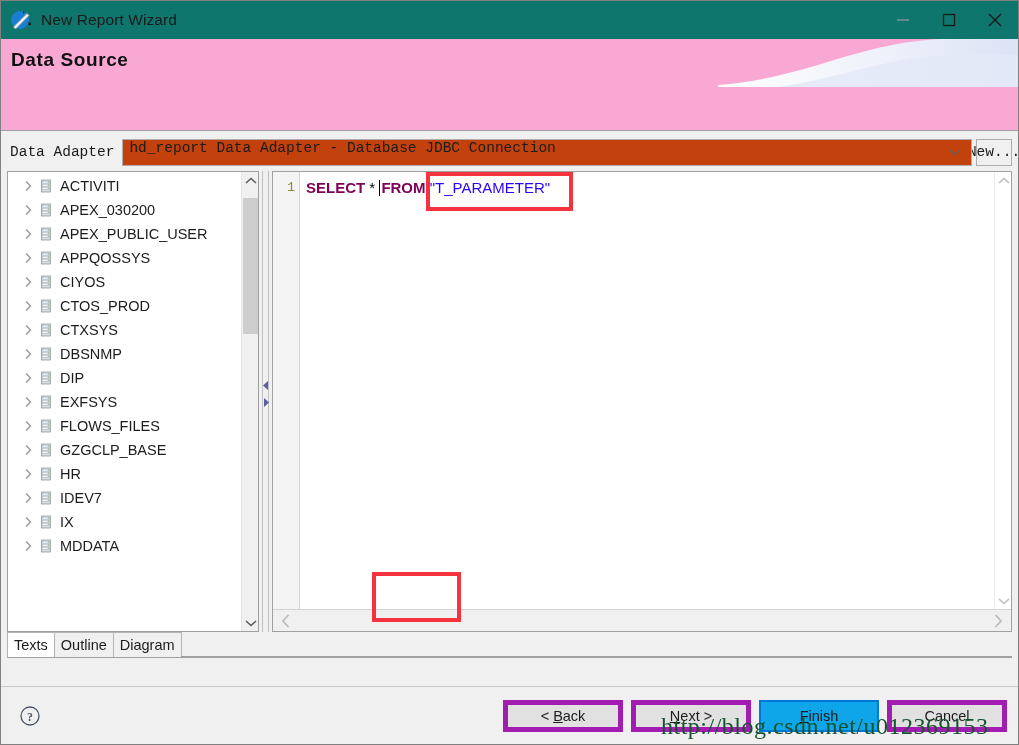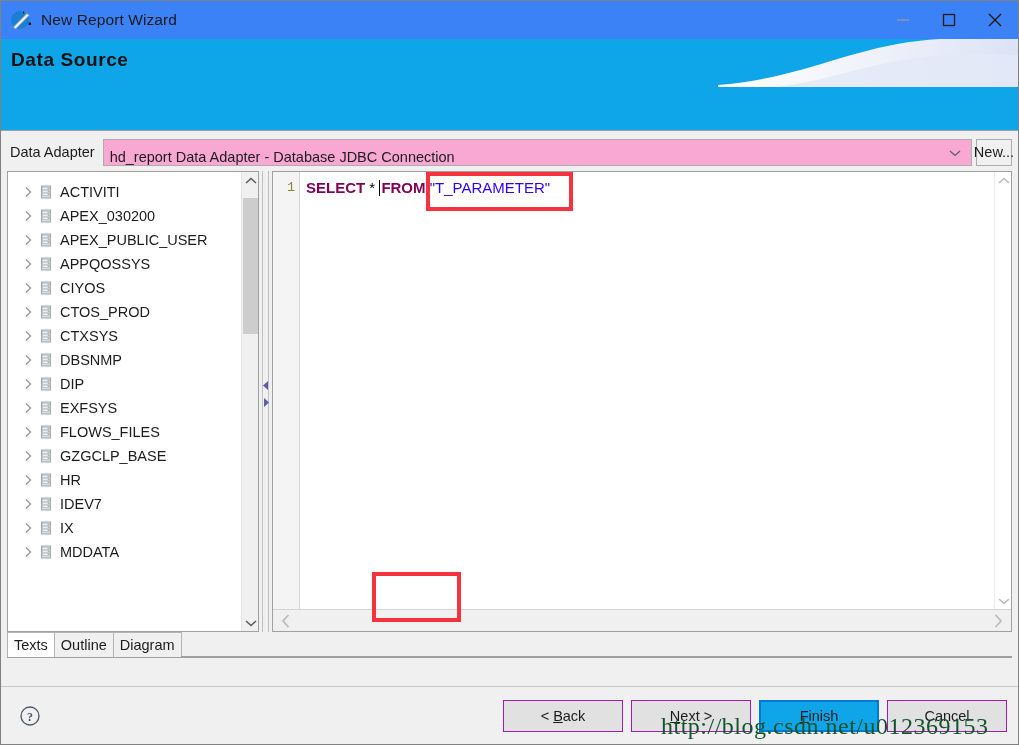--- a/index.html
+++ b/index.html
@@ -14,21 +14,21 @@
     width:1019px; height:745px;
     background:#f0f0f0;
     border:1px solid #808080;
     display:flex; flex-direction:column;
   }
 
   
   .titlebar {
     position:relative;
     height:38px;
-    background:#3b82f6;
+    background:#0f766e;
     display:flex; align-items:center;
     flex:0 0 38px;
     z-index:3;
   }
   .app-icon {
     width:22px; height:22px; margin-left:9px; margin-right:9px;
     position:relative; flex:0 0 22px;
   }
   .title-text {
     font-size:15.5px; color:#1a1a1a; letter-spacing:0.1px;
@@ -37,21 +37,21 @@
   .win-btn {
     width:46px; height:38px; display:flex; align-items:center; justify-content:center;
     background:transparent;
   }
   .win-btn svg { display:block; }
 
   
   .header {
     position:relative;
     flex:0 0 92px;
-    background:#0ea5e9;
+    background:#f9a8d4;
     border-bottom:1px solid #a0a0a0;
     overflow:hidden;
   }
   .header-swoosh {
     position:absolute; right:0; top:-72px;
     width:300px; height:120px;
     pointer-events:none;
   }
   .header-title {
     position:absolute; left:10px; top:10px;
@@ -63,30 +63,30 @@
   .body-area {
     flex:1 1 auto;
     background:#f0f0f0;
     position:relative;
     padding:0;
   }
 
   
   .adapter-row {
     position:absolute; left:0; top:5px; right:0; height:32px;
-    display:flex; align-items:center;
+    display:flex; align-items:center;font-family:Liberation Mono, monospace;
   }
   .adapter-label {
     font-size:14.5px; color:#1c1c1c; padding-left:9px; padding-right:8px;
     white-space:nowrap;
   }
   .adapter-combo {
     flex:1 1 auto; height:27px; margin-right:4px;
-    background:#f9a8d4; border:1px solid #adadad;
-    display:flex; align-items:flex-end; position:relative;
+    background:#c2410c; border:1px solid #adadad;
+    display:flex; align-items:flex-start; position:relative;
   }
   .adapter-combo .val {
     font-size:14.5px; color:#1c1c1c; padding-left:6px; white-space:nowrap; overflow:hidden;
   }
   .combo-arrow { position:absolute; right:10px; top:50%; transform:translateY(-50%); }
   .new-btn {
     width:36px; height:27px; margin-right:6px;
     background:#f0f0f0; border:1px solid #adadad;
     font-size:14.5px; color:#1c1c1c;
     display:flex; align-items:center; justify-content:center;
@@ -99,21 +99,21 @@
   }
 
   
   .tree-panel {
     width:252px; flex:0 0 252px;
     background:#ffffff; border:1px solid #a0a0a0;
     position:relative; overflow:hidden;
     display:flex;
   }
   .tree-list {
-    flex:1 1 auto; padding-top:8px; overflow:hidden;
+    flex:1 1 auto; padding-top:2px; overflow:hidden;
   }
   .tree-row {
     height:24px; display:flex; align-items:center; padding-left:12px;
   }
   .tree-arrow {
     width:16px; flex:0 0 16px; display:flex; align-items:center; justify-content:center;
   }
   .db-icon {
     width:16px; height:16px; flex:0 0 16px; margin-right:6px; margin-left:2px;
     position:relative;
@@ -210,21 +210,21 @@
   .footer {
     flex:0 0 58px; background:#f0f0f0;
     border-top:1px solid #c8c8c8;
     position:relative;
     display:flex; align-items:center;
   }
   .help-icon { margin-left:18px; width:22px; height:22px; }
   .btn-row { margin-left:auto; display:flex; gap:8px; padding-right:11px; }
   .dlg-btn {
     width:120px; height:32px;
-    background:#e1e1e1; border:1px solid #a21caf;
+    background:#e1e1e1; border:5px solid #a21caf;
     font-size:14.5px; color:#1c1c1c;
     display:flex; align-items:center; justify-content:center;
   }
   .dlg-btn.default {
     border:2px solid #0078d7; background:#0ea5e9;
   }
   .mn { text-decoration:underline; }
 
   
   .red-box { position:absolute; border:4px solid #f5333f; pointer-events:none; z-index:20; }

